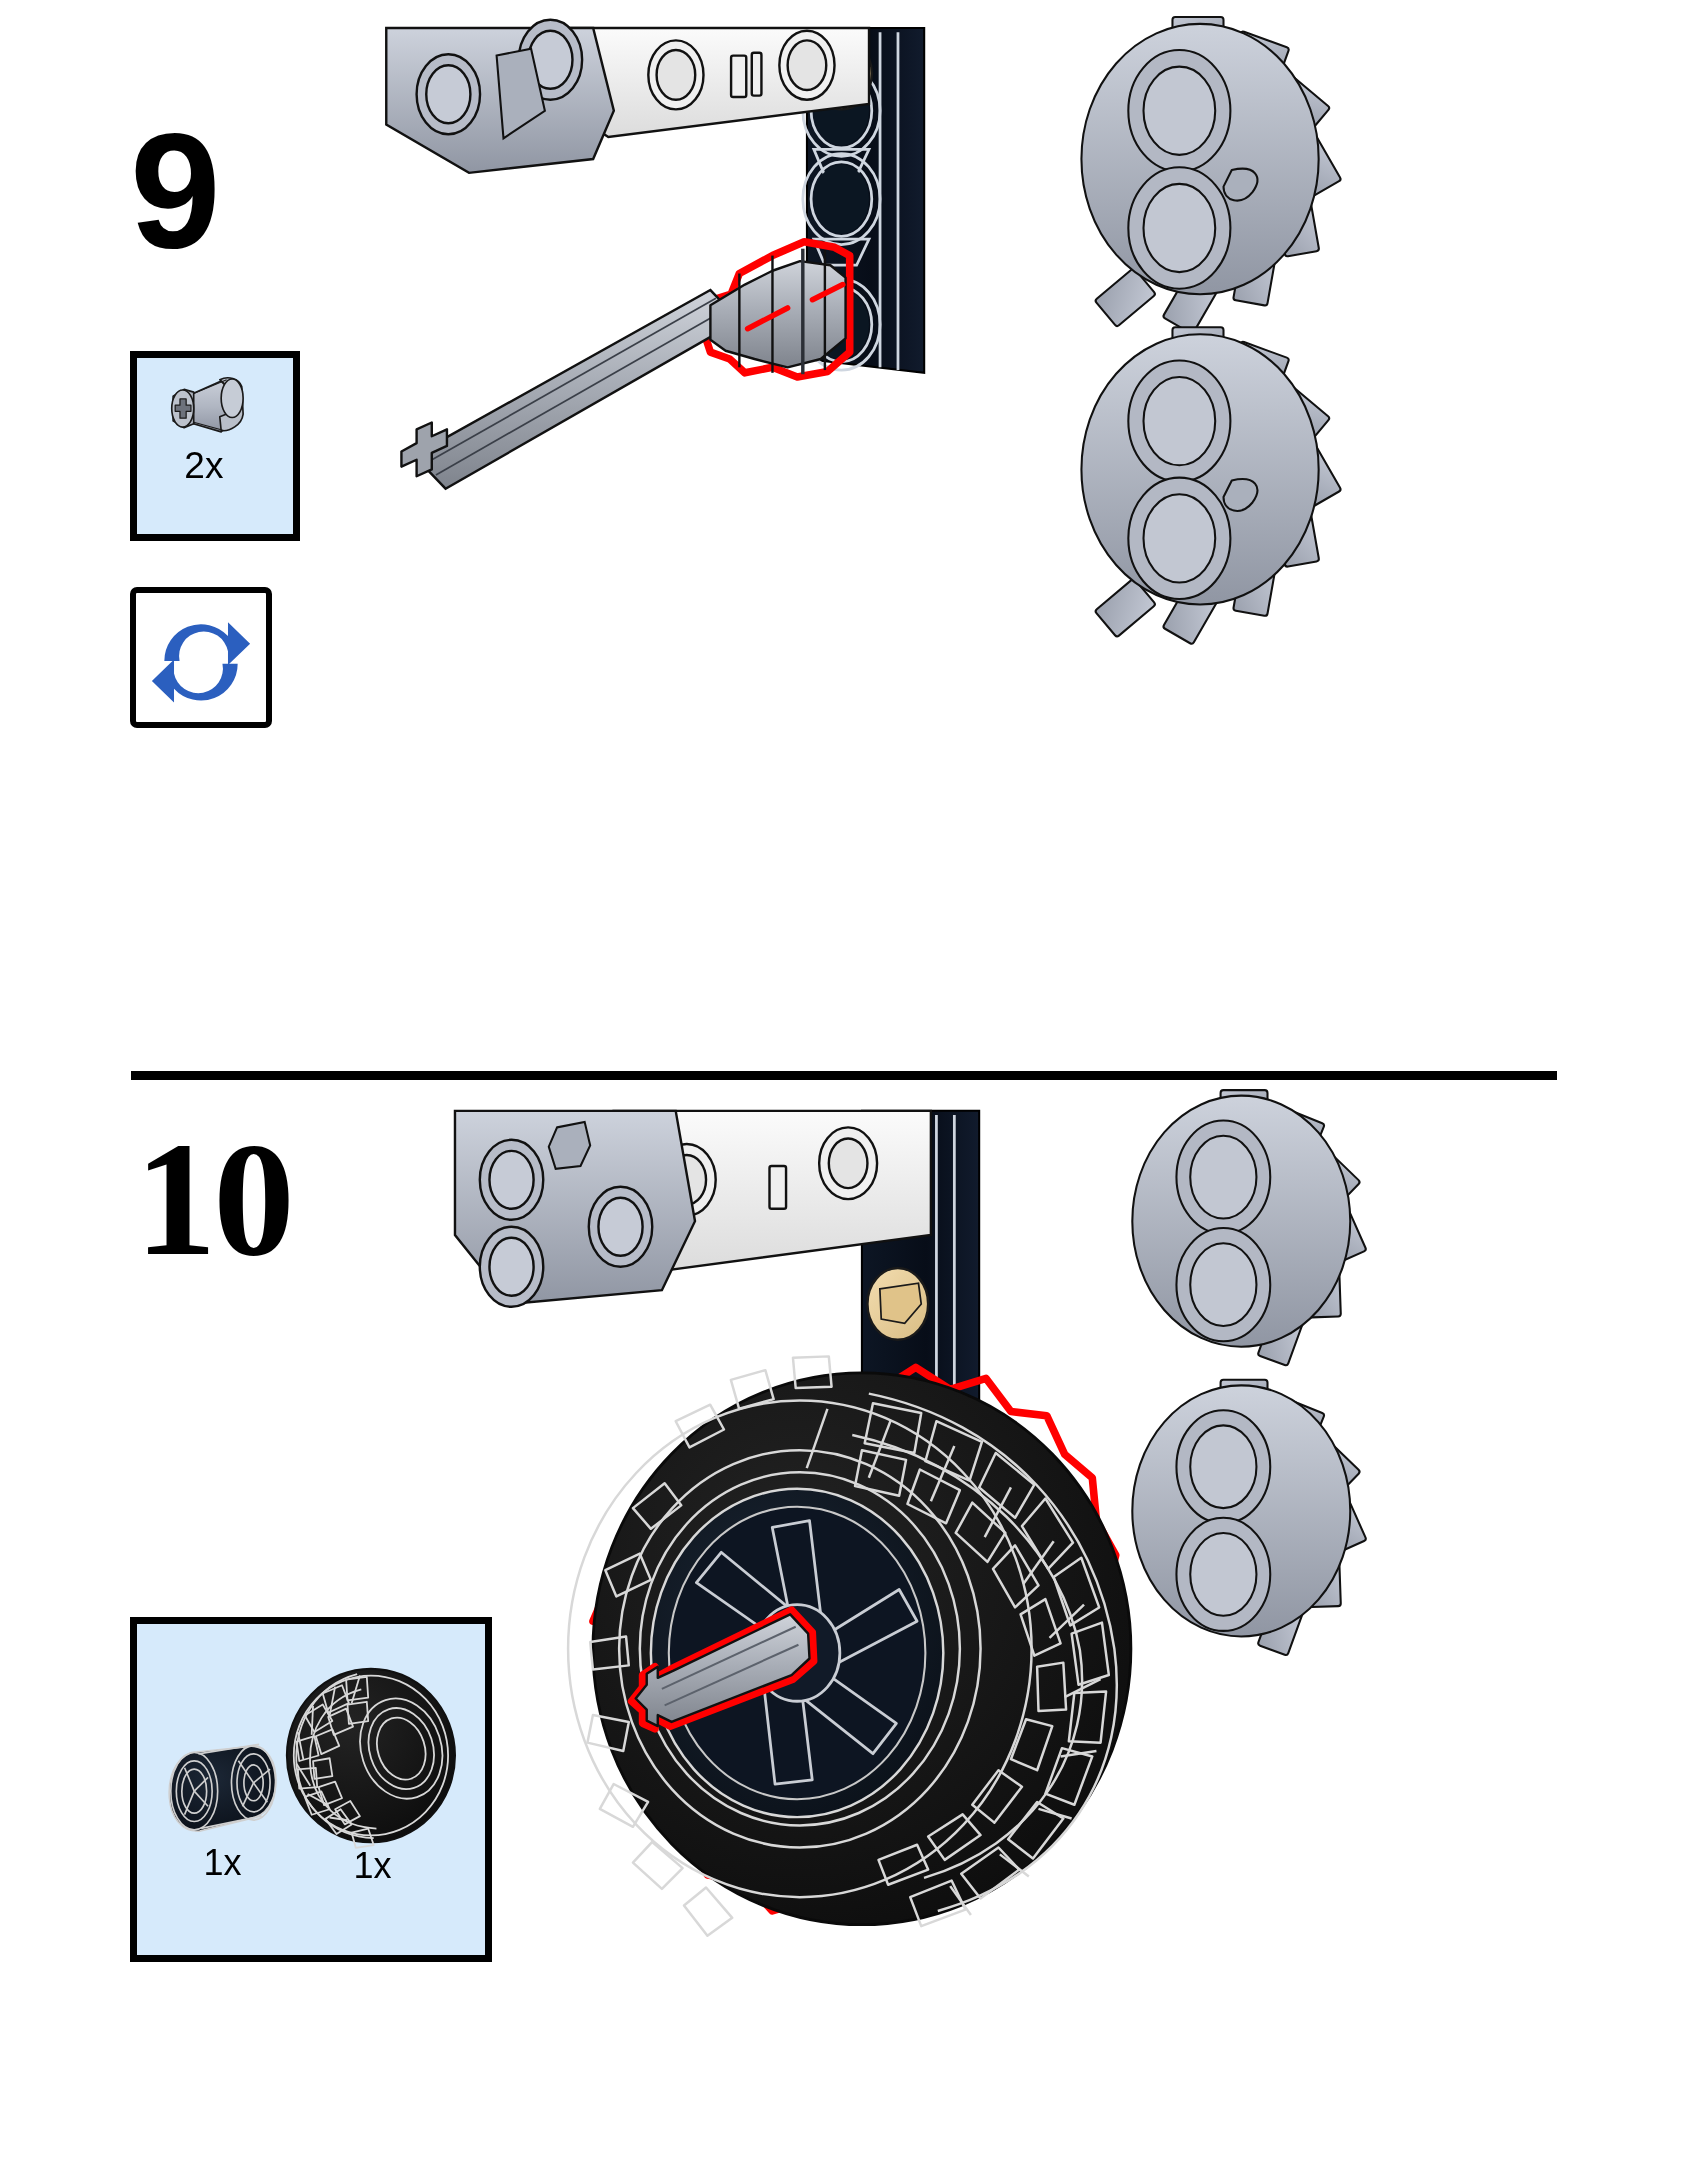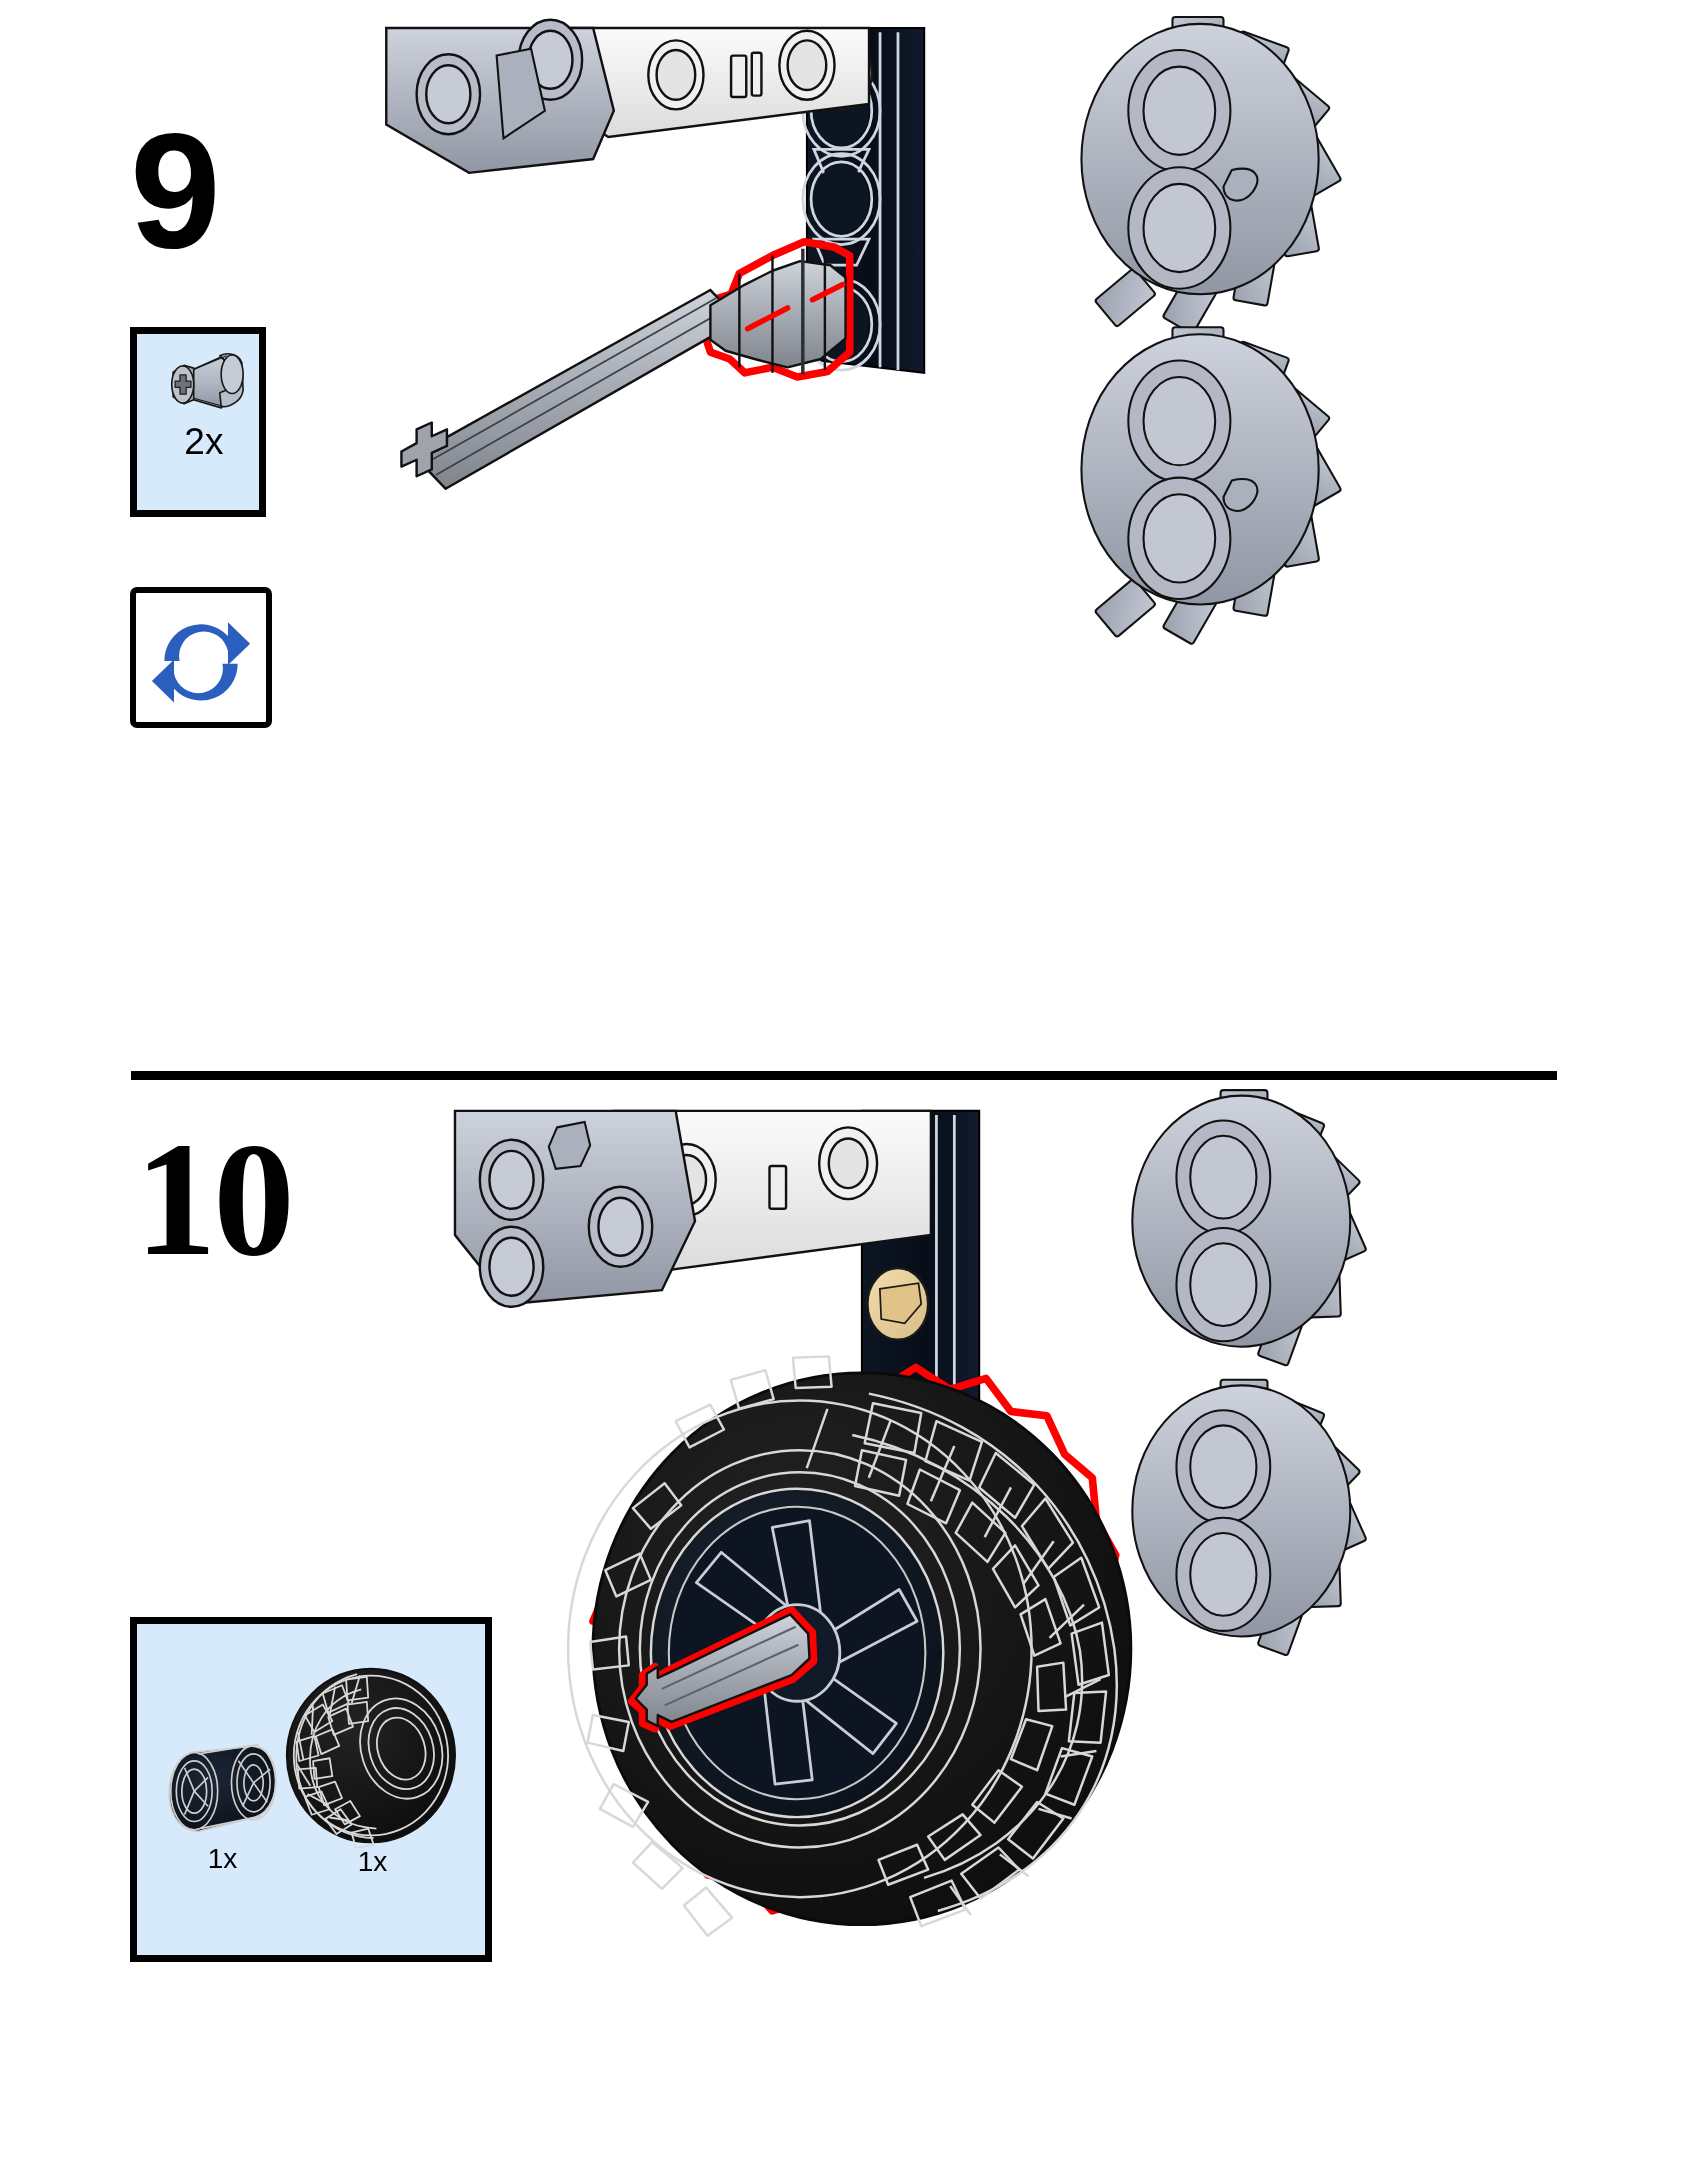--- a/index.html
+++ b/index.html
@@ -29,37 +29,37 @@
   }
   #step9-number { left: 130px; top: 109px; font-size: 163px; }
   #step10-number { left: 135px; top: 1118px; font-size: 163px; font-family: Liberation Serif, serif; }
 
   
   .parts-box {
     position: absolute;
     background: #d6eafb;
     border: 7.6px solid #000000;
   }
-  #step9-parts-box { left: 130px; top: 327px; width: 136px; height: 190px; }
+  #step9-parts-box { left: 130px; top: 351px; width: 170px; height: 190px; }
   #step10-parts-box { left: 130px; top: 1617px; width: 362px; height: 345px; }
 
   .part-slot {
     position: absolute;
     display: flex;
     flex-direction: column;
     align-items: center;
   }
   .part-qty {
     font-family: "Liberation Sans", sans-serif;
     color: #000000;
     line-height: 1;
     white-space: nowrap;
   }
   #step9-part-qty { font-size: 37px; }
-  .s10-qty { font-size: 28px; }
+  .s10-qty { font-size: 36px; }
 
   
   #repeat-icon-box {
     position: absolute;
     left: 130px; top: 587px;
     width: 142px; height: 141px;
     background: #ffffff;
     border: 6.2px solid #000000;
     border-radius: 7px;
     display: flex;

